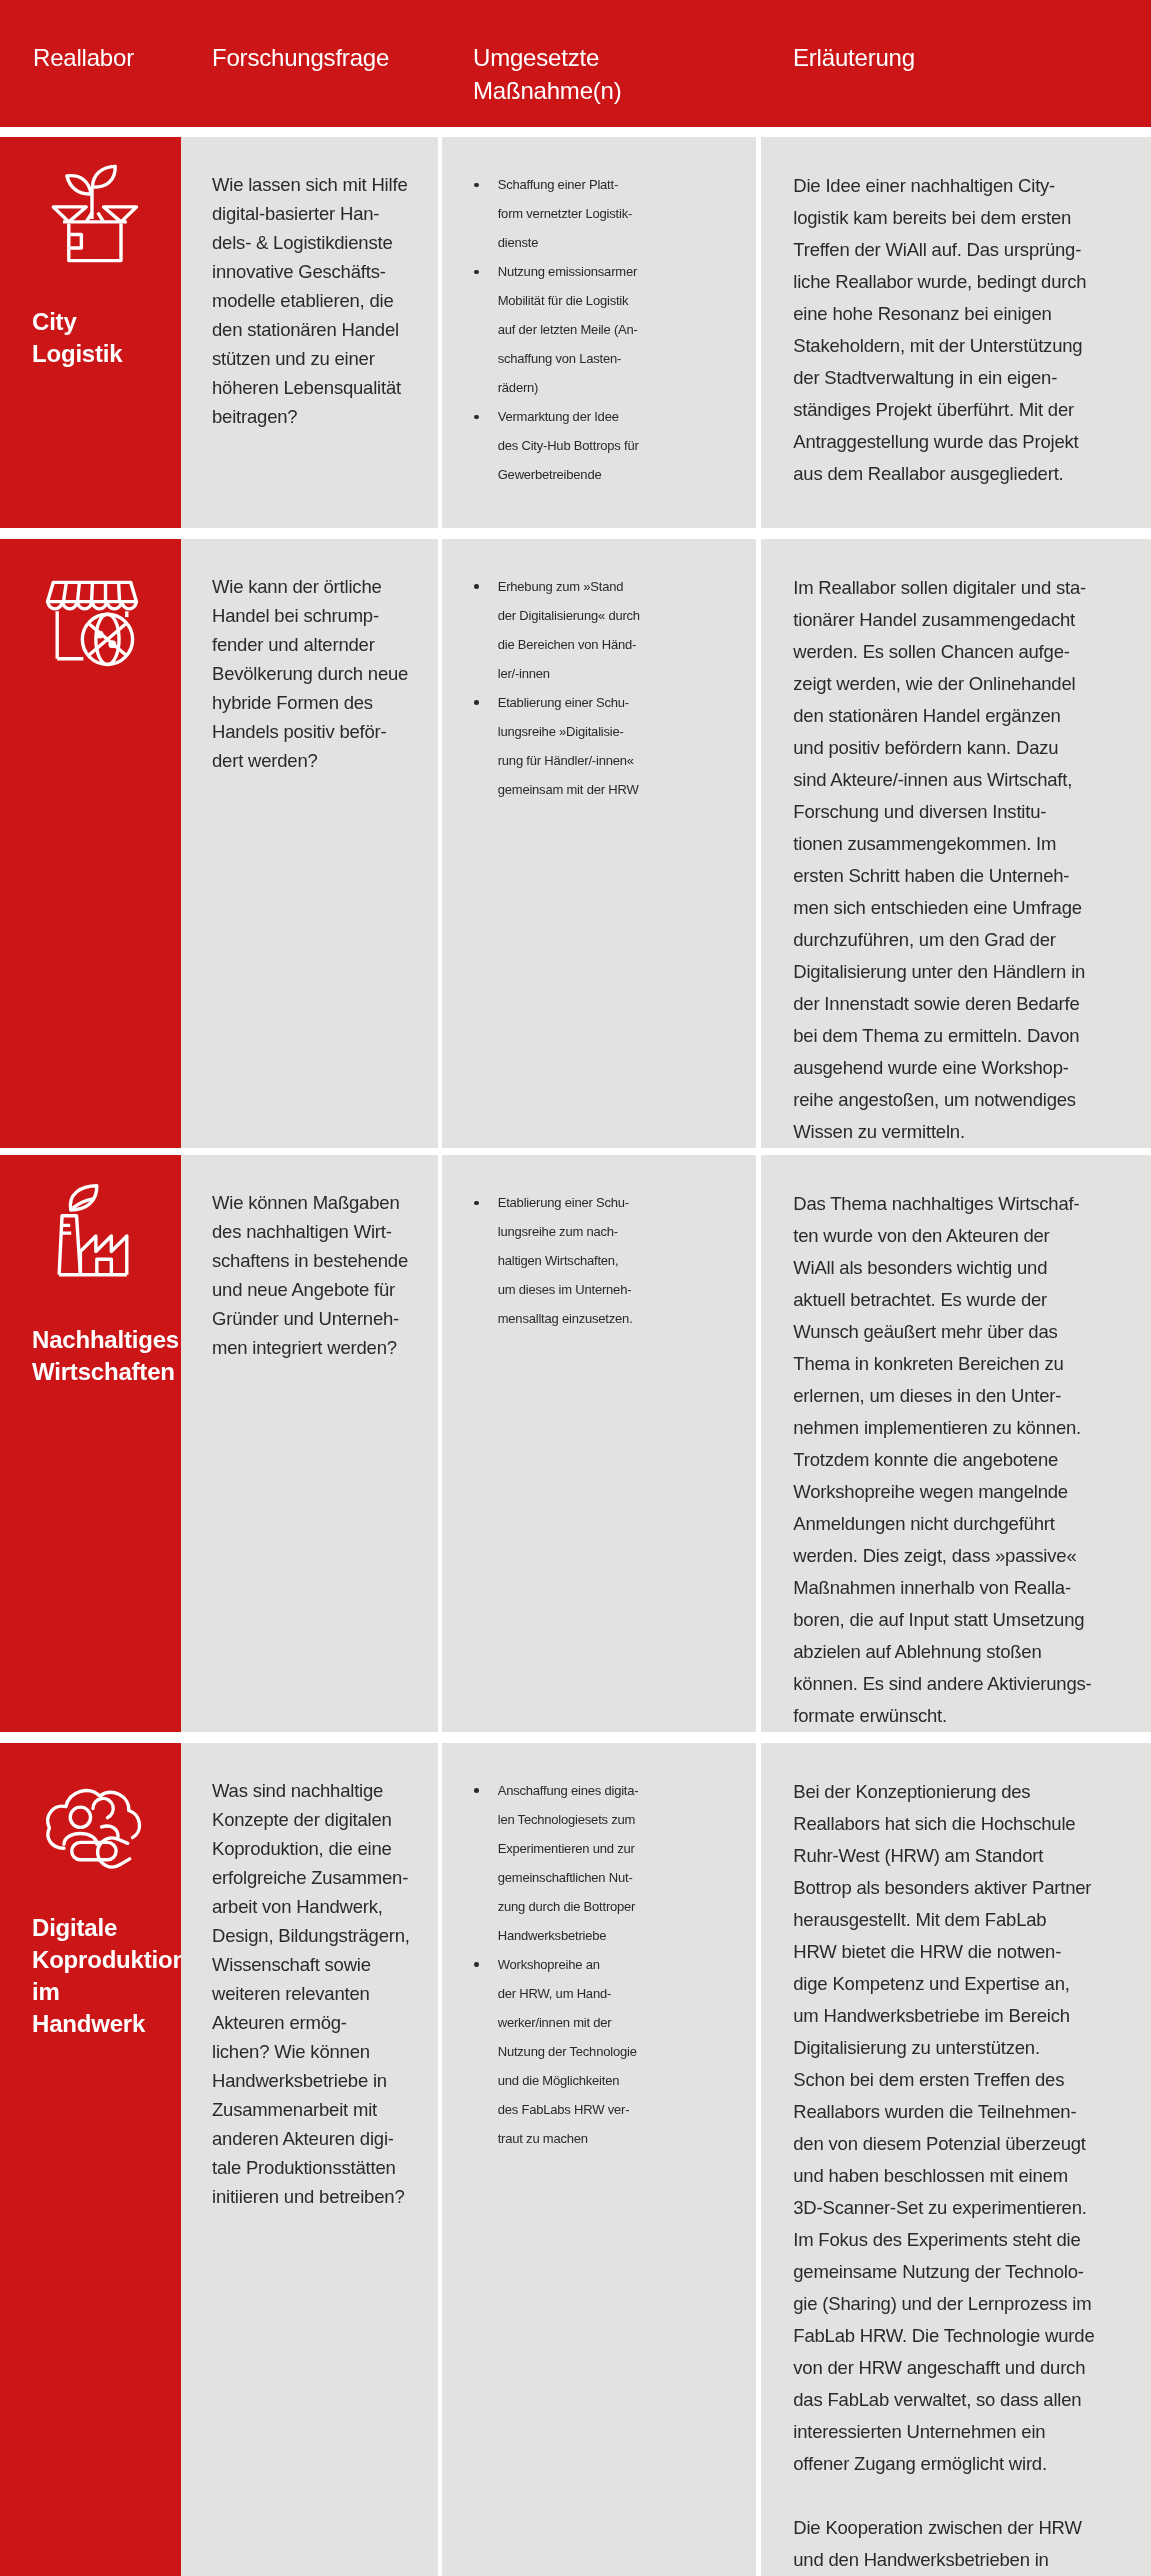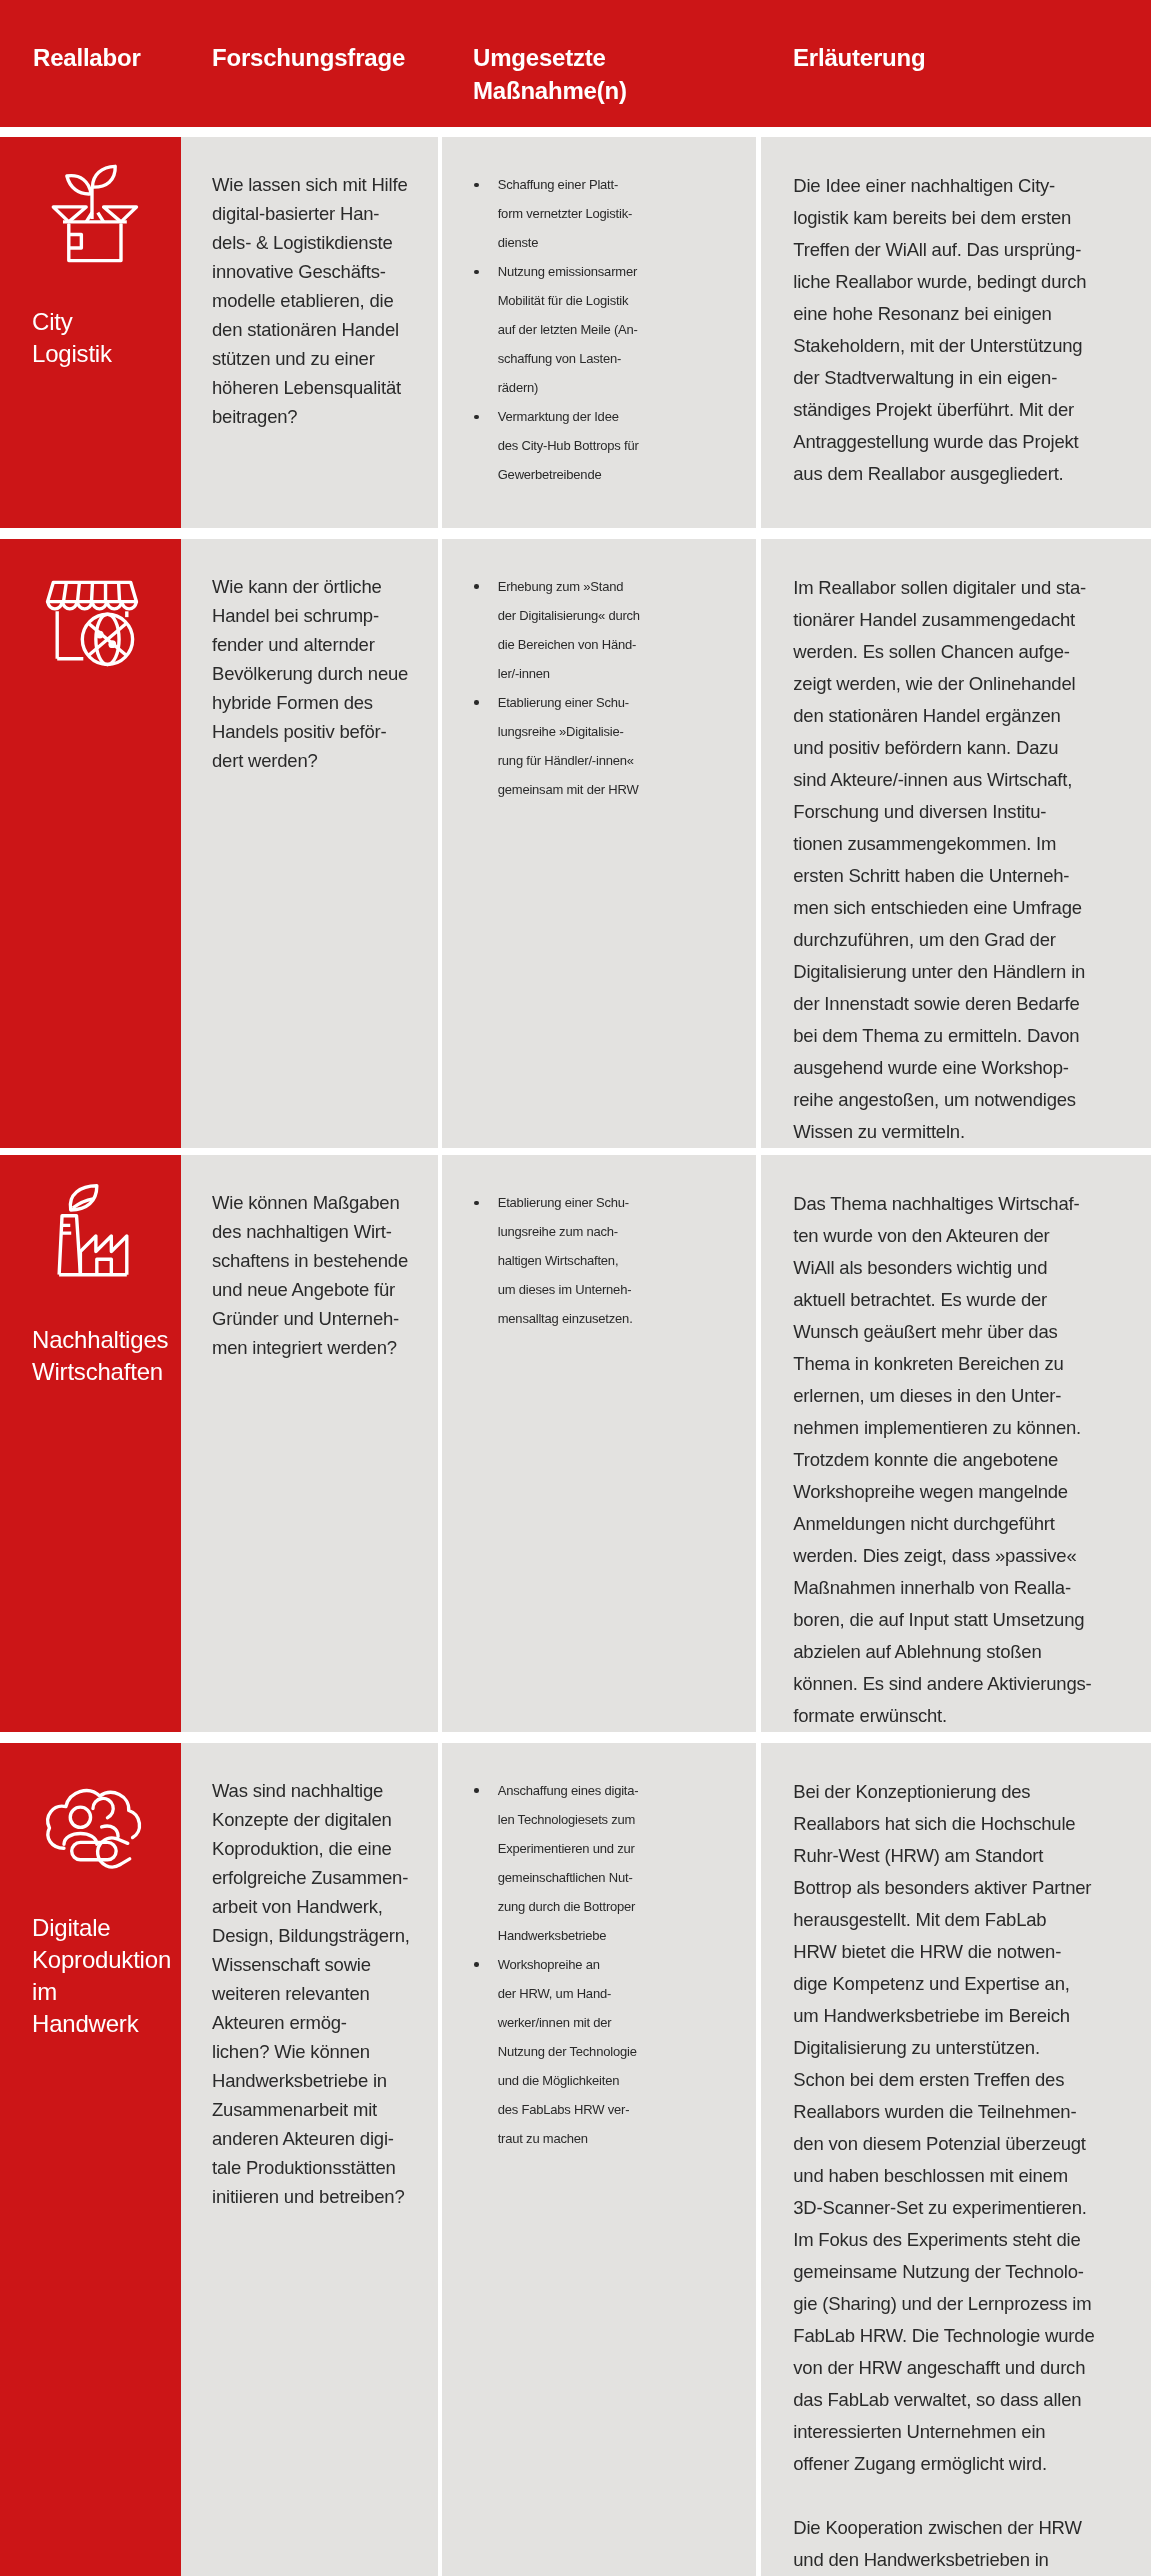--- a/index.html
+++ b/index.html
@@ -15,21 +15,21 @@
   }
   .sheet{width:1151px;height:2698px;background:#fff;overflow:hidden;}
 
   
   .header{
     width:1151px;height:127px;background:var(--red);
     display:flex;margin-bottom:10.3px;
   }
   .header .h{
     box-sizing:border-box;padding-top:41px;
-    color:#fff;font-weight:700;font-size:24px;line-height:33px;
+    color:#fff;font-weight:400;font-size:24px;line-height:33px;
     white-space:pre-line;letter-spacing:-0.2px;
   }
   .h1{width:181px;padding-left:33px;}
   .h2{width:261px;padding-left:31px;}
   .h3{width:319px;padding-left:31px;}
   .h4{width:390px;padding-left:32px;}
 
   
   .row{display:flex;}
   .cell{box-sizing:border-box;}
@@ -53,21 +53,21 @@
 
   .explanation{font-size:18.5px;line-height:32px;color:var(--ink);letter-spacing:-0.2px;}
   .explanation p{margin:0 0 32px 0;white-space:pre-line;}
   .explanation p:last-child{margin-bottom:0;}
 
   
   .icn{display:block;width:122px;height:116px;margin:24px 0 0 31px;}
   .icn svg{width:122px;height:116px;display:block;}
   .rlabel{
     display:block;margin:29px 32px 0 32px;
-    color:#fff;font-weight:400;font-size:24px;line-height:32px;
+    color:#fff;font-weight:700;font-size:24px;line-height:32px;
     white-space:pre-line;letter-spacing:-0.2px;
   }
 </style>
 </head>
 <body>
 
 <div class="sheet">
 
   <div class="header">
     <div class="h h1">Reallabor</div>

